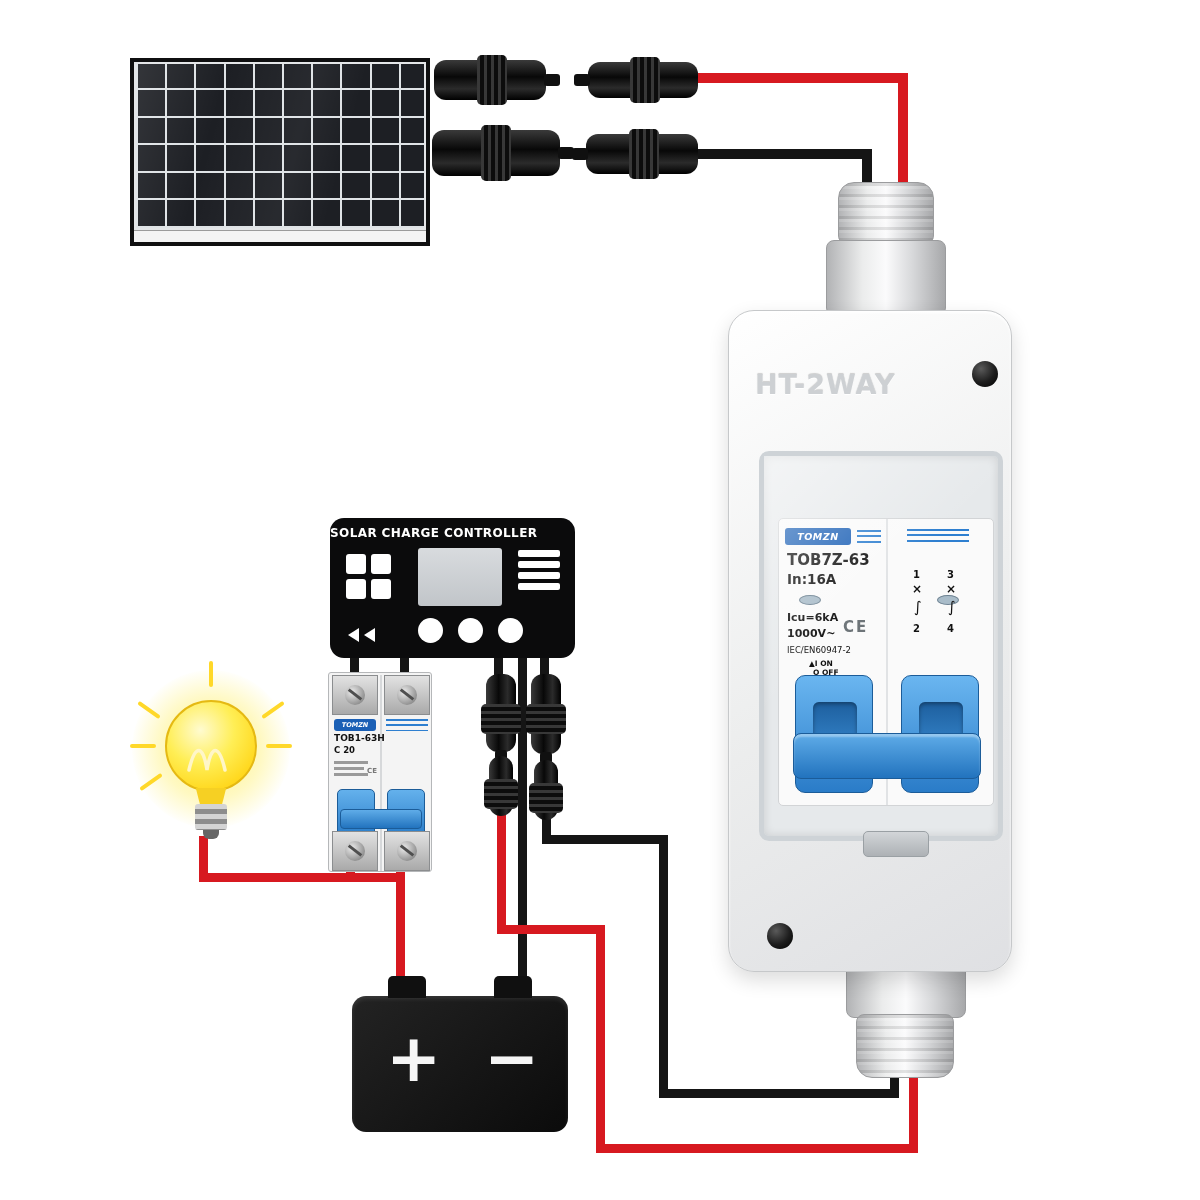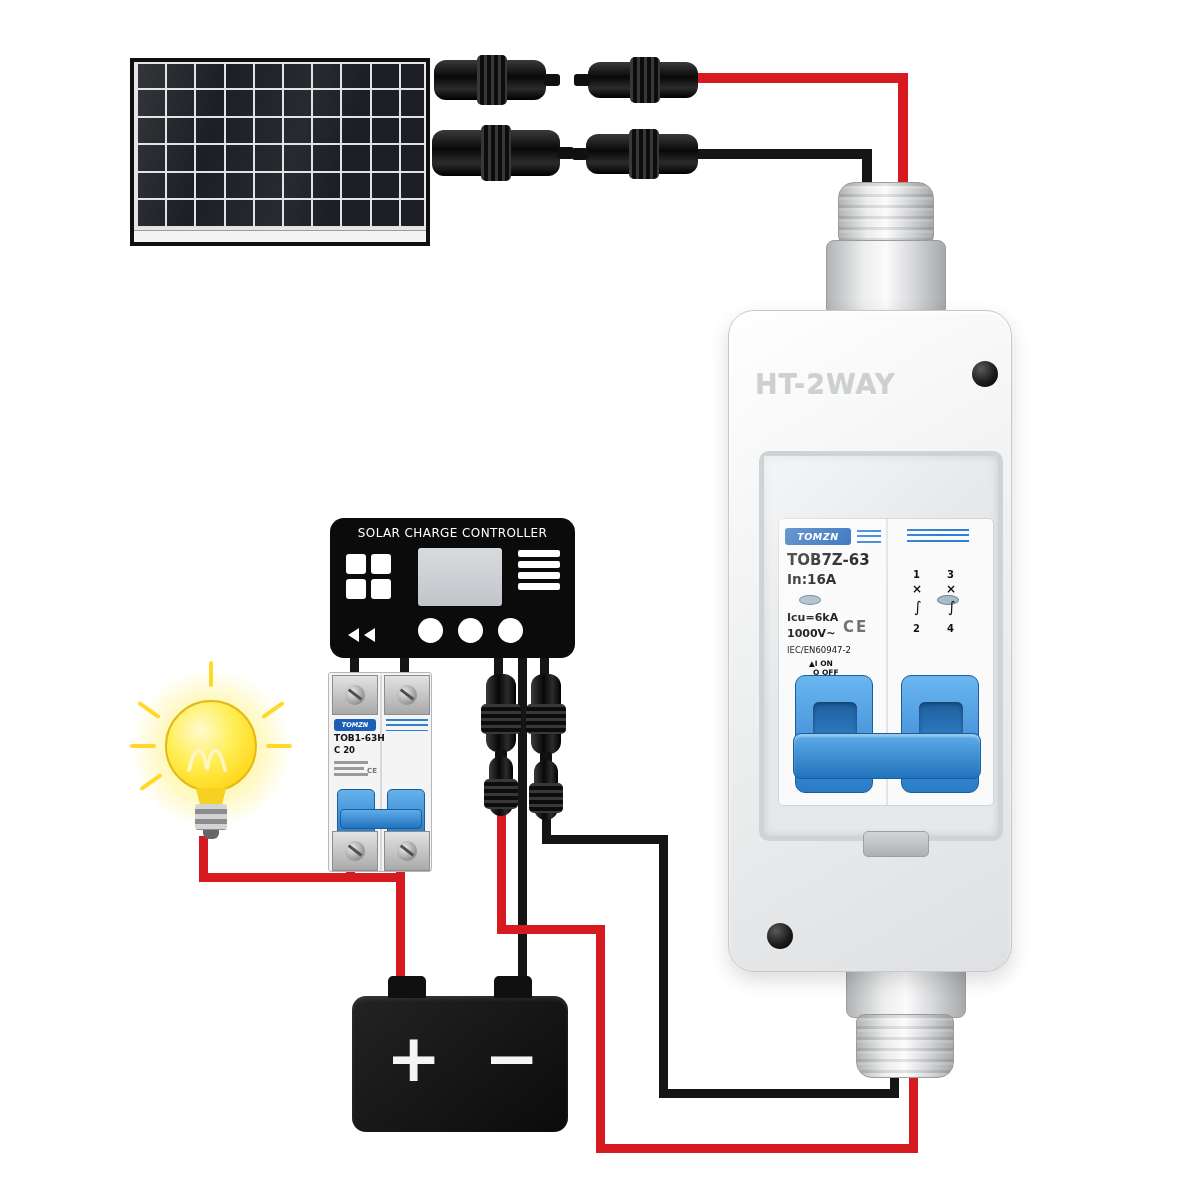--- a/index.html
+++ b/index.html
@@ -65,21 +65,21 @@
   .term{position:absolute;width:46px;height:40px;border:1px solid #8b8d8f;background:linear-gradient(#e2e2e2,#a9a9a9)}
   .screwS{position:absolute;width:20px;height:20px;border-radius:50%;background:radial-gradient(circle at 35% 35%,#ececec,#a0a0a0 60%,#6f6f6f)}
   .screwS::after{content:"";position:absolute;left:2px;right:2px;top:8px;height:3px;background:#4f4f4f;transform:rotate(38deg)}
   .handleS{position:absolute;width:38px;height:48px;border-radius:5px;border:1px solid #1b5c99;background:linear-gradient(180deg,#64b1ec,#2a7cc8)}
   .tiebarS{position:absolute;left:11px;top:136px;width:82px;height:20px;border-radius:4px;border:1px solid #1b5c99;
     background:linear-gradient(180deg,#5face8,#2273be)}
   .specbar{position:absolute;height:3px;background:#9a9a9a}
 
   
   .controller{position:absolute;left:330px;top:518px;width:245px;height:140px;background:#0b0b0c;border-radius:14px}
-  .ctrl-title{position:absolute;left:0;right:0;top:8px;text-align:center;color:#fff;font-size:12px;font-weight:normal;letter-spacing:.4px}
+  .ctrl-title{position:absolute;left:0;right:0;top:8px;color:#fff;font-size:12px;font-weight:bold;letter-spacing:.4px}
   .sq{position:absolute;width:20px;height:20px;background:#fff;border-radius:3px}
   .lcd{position:absolute;left:88px;top:30px;width:84px;height:58px;border-radius:3px;background:linear-gradient(#d8dbde,#c1c5c9)}
   .bar{position:absolute;width:42px;height:7px;background:#fff;border-radius:2px}
   .btn{position:absolute;width:25px;height:25px;border-radius:50%;background:#fff}
   .tri{position:absolute;width:0;height:0;border-top:7px solid transparent;border-bottom:7px solid transparent;border-right:11px solid #fff}
 
   
   .bulb{position:absolute;left:150px;top:680px;width:122px;height:170px}
   .glow{position:absolute;left:-18px;top:-10px;width:158px;height:158px;border-radius:50%;
     background:radial-gradient(circle,rgba(255,241,120,.95) 0%,rgba(255,241,120,.45) 45%,rgba(255,241,120,0) 72%)}

